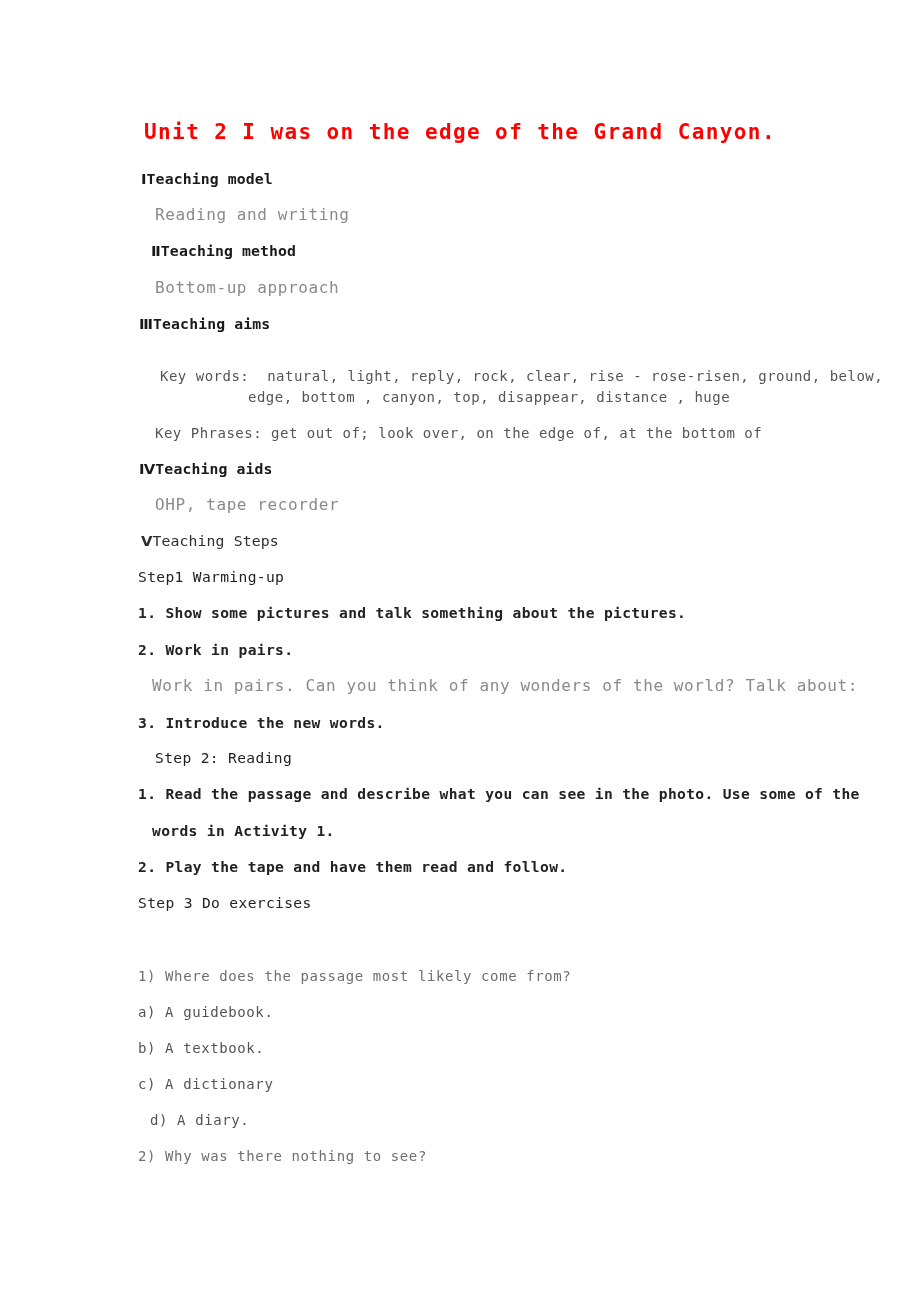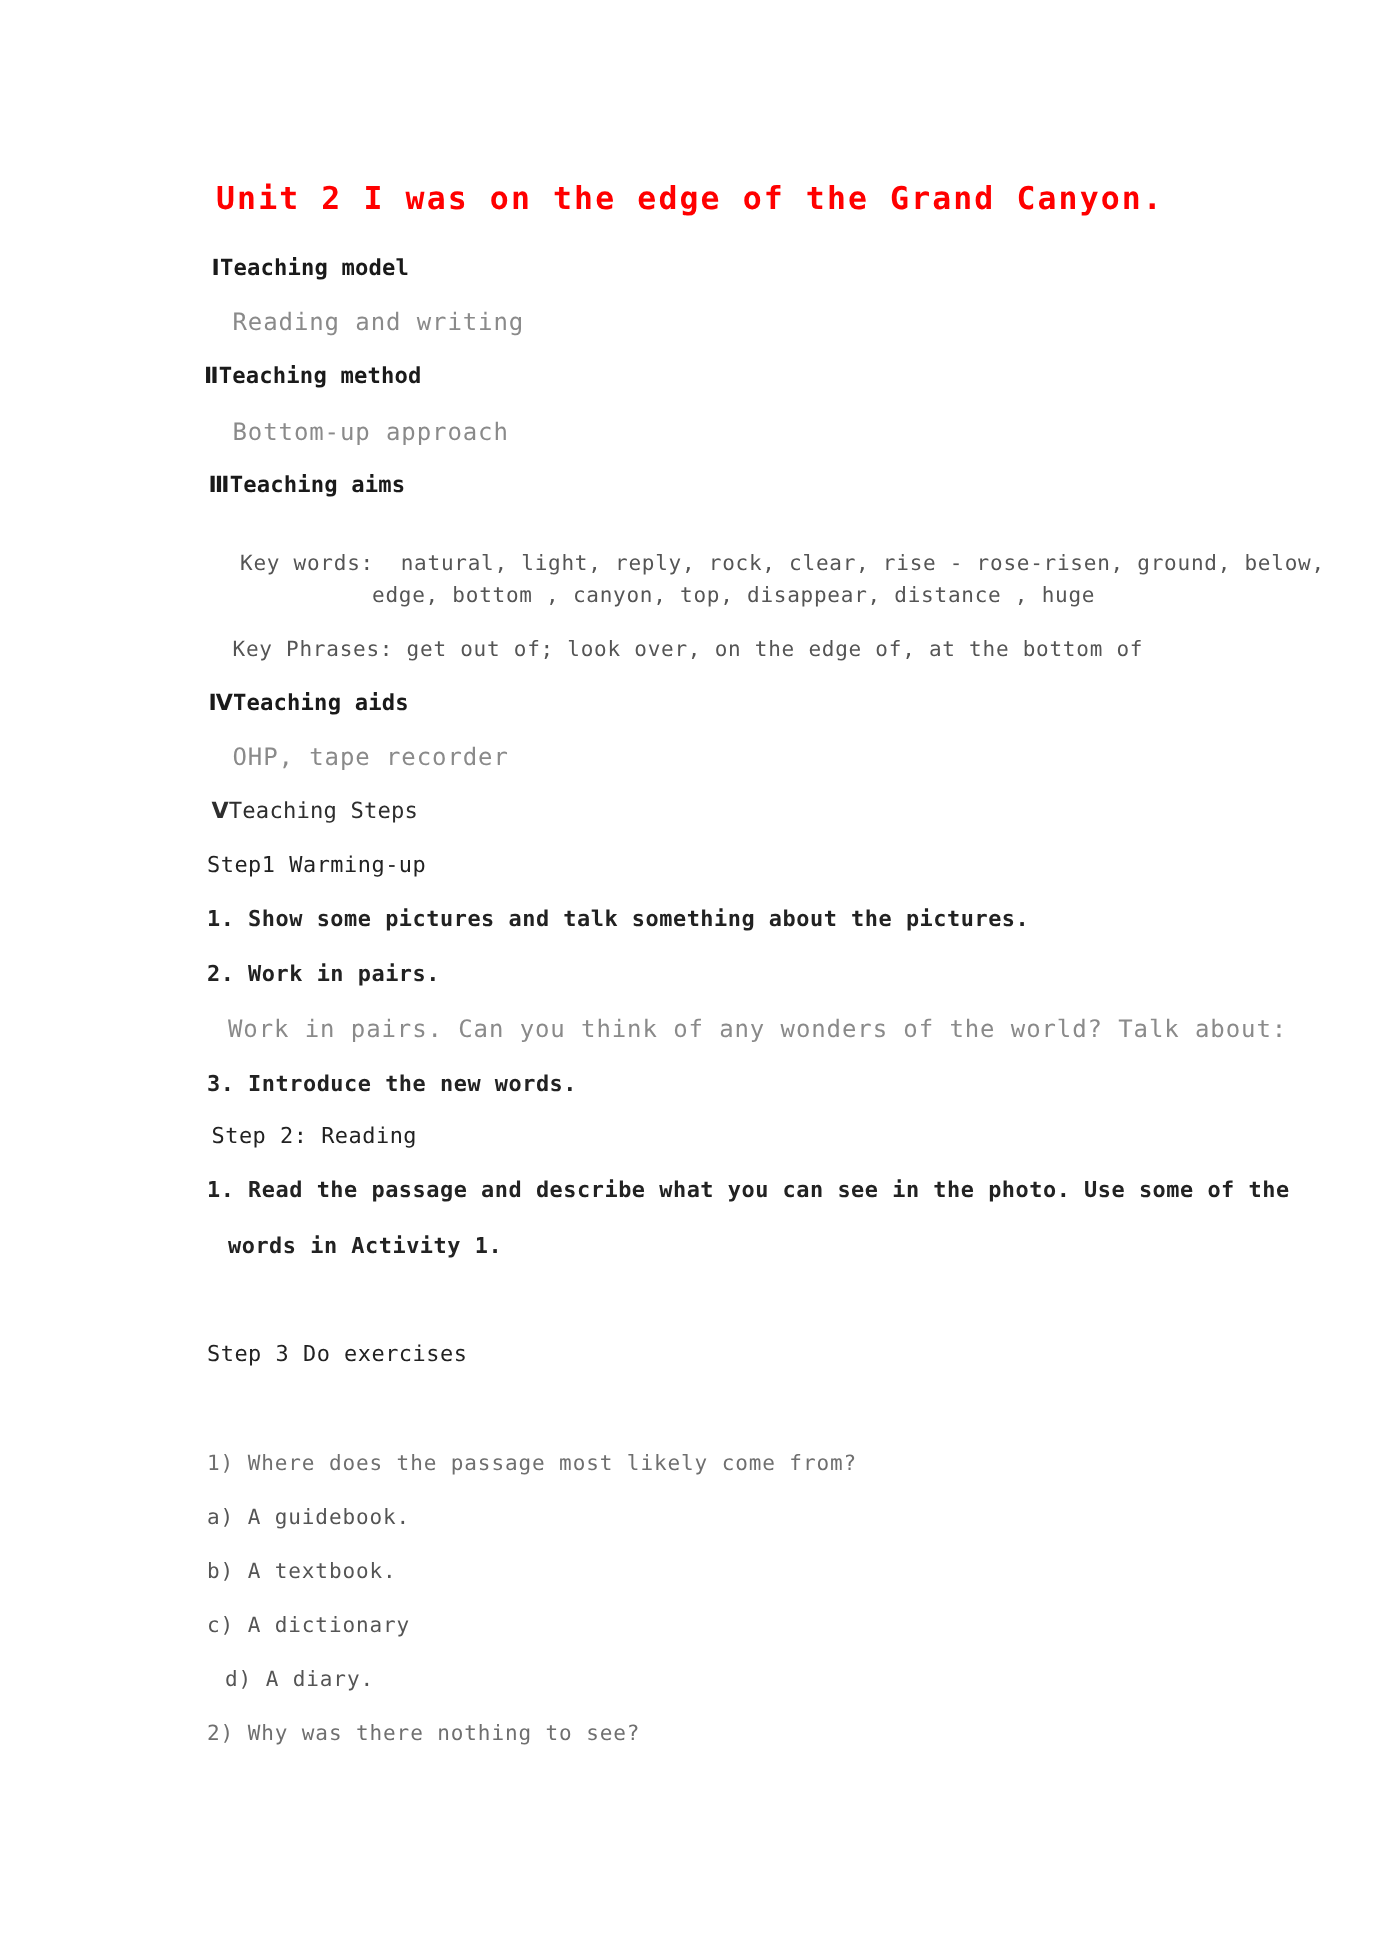--- a/index.html
+++ b/index.html
@@ -106,21 +106,21 @@
 <body>
 
 <div class="page">
 
   <div class="doc-title">Unit 2 I was on the edge of the Grand Canyon.</div>
 
   <div class="line heading" style="left:141px; top:170px;"><span class="roman">Ⅰ</span><span>Teaching model</span></div>
 
   <div class="line sub" style="left:155px; top:206px;">Reading and writing</div>
 
-  <div class="line heading" style="left:136px; top:242px;"><span class="roman">Ⅱ</span><span>Teaching method</span></div>
+  <div class="line heading" style="left:151px; top:242px;"><span class="roman">Ⅱ</span><span>Teaching method</span></div>
 
   <div class="line sub" style="left:155px; top:279px;">Bottom-up approach</div>
 
   <div class="line heading" style="left:139px; top:315px;"><span class="roman">Ⅲ</span><span>Teaching aims</span></div>
 
   <div class="line mid" style="left:160px; top:351px;margin-top:16px;">Key words:  natural, light, reply, rock, clear, rise - rose-risen, ground, below,</div>
 
   <div class="line mid" style="left:248px; top:388px;">edge, bottom , canyon, top, disappear, distance , huge</div>
 
   <div class="line mid" style="left:155px; top:424px;">Key Phrases: get out of; look over, on the edge of, at the bottom of</div>
@@ -134,26 +134,27 @@
   <div class="line step" style="left:138px; top:568px;">Step1 Warming-up</div>
 
   <div class="line step bold" style="left:138px; top:604px;">1. Show some pictures and talk something about the pictures.</div>
 
   <div class="line step bold" style="left:138px; top:641px;">2. Work in pairs.</div>
 
   <div class="line sub" style="left:152px; top:677px;">Work in pairs. Can you think of any wonders of the world? Talk about:</div>
 
   <div class="line step bold" style="left:138px; top:714px;">3. Introduce the new words.</div>
 
-  <div class="line step" style="left:141px; top:749px;">Step 2: Reading</div>
+  <div class="line step" style="left:155px; top:749px;">Step 2: Reading</div>
 
   <div class="line step bold" style="left:138px; top:785px;">1. Read the passage and describe what you can see in the photo. Use some of the</div>
 
   <div class="line step bold" style="left:152px; top:822px;">words in Activity 1.</div>
 
+  <div class="line step bold" style="left:138px; top:858px;">2. Play the tape and have them read and follow.</div>
 
   <div class="line step" style="left:138px; top:894px;">Step 3 Do exercises</div>
 
 
   <div class="line question" style="left:138px; top:967px;">1) Where does the passage most likely come from?</div>
 
   <div class="line option" style="left:138px; top:1003px;">a) A guidebook.</div>
 
   <div class="line option" style="left:138px; top:1039px;">b) A textbook.</div>
 

